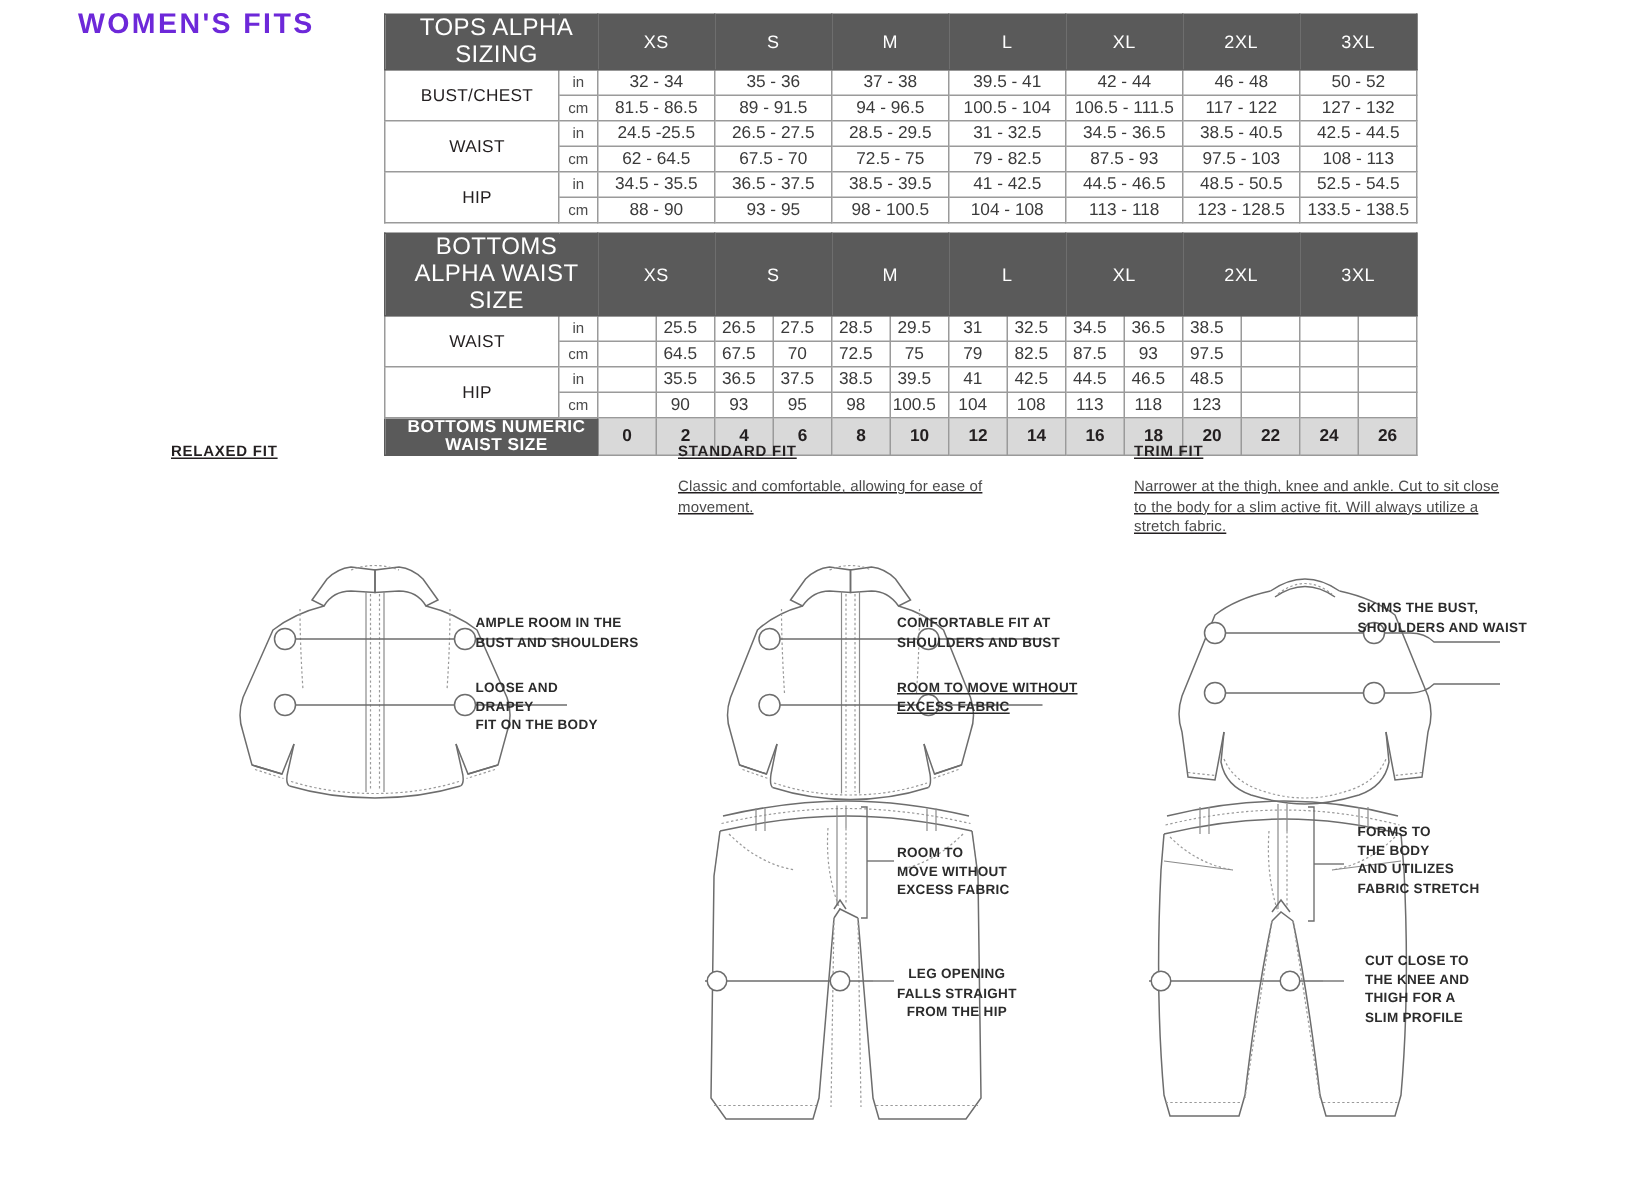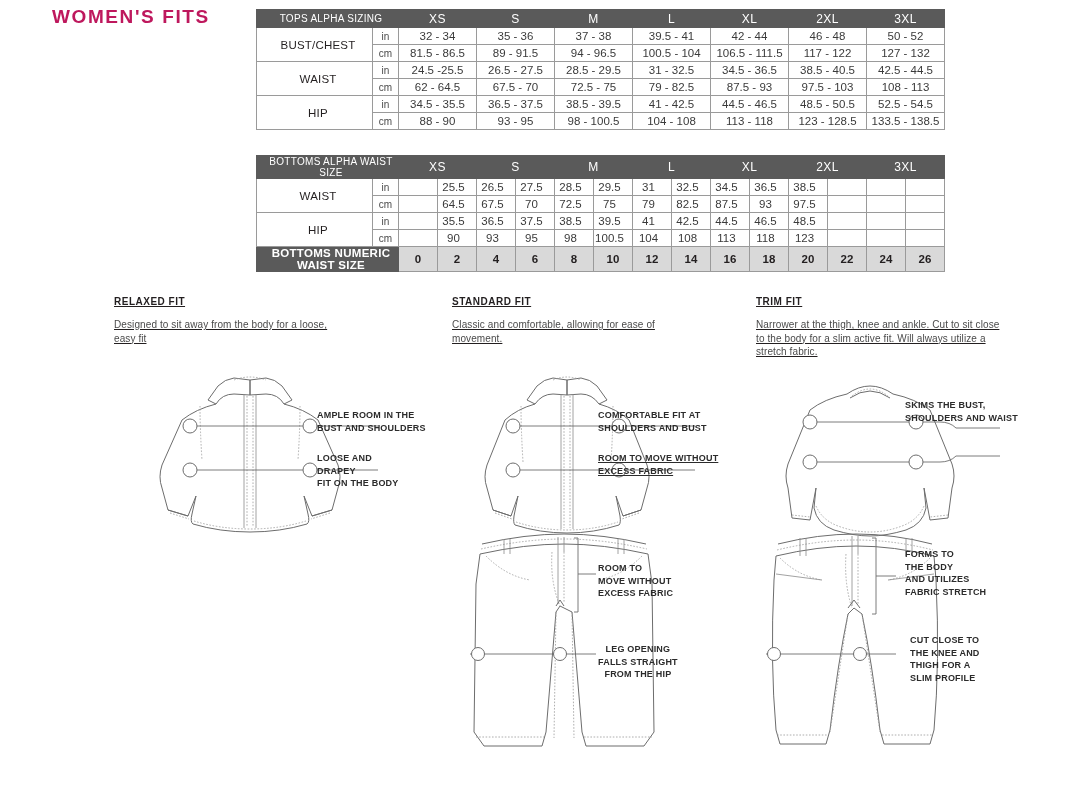--- a/index.html
+++ b/index.html
@@ -10,21 +10,21 @@
     font-family:"Liberation Sans", sans-serif;
     color:#231f20;
     position:relative;
     overflow:hidden;
   }
 
   
   #page-title {
     position:absolute; left:52px; top:6px;
     font-size:19px; font-weight:bold; letter-spacing:1.6px;
-    color:#be185d;
+    color:#6d28d9;
     text-align:center;
   }
 
   
   .size-table {
     border-collapse:collapse;
     table-layout:fixed;
     font-size:11.5px;
     color:#3a3a3a;
   }
@@ -41,21 +41,21 @@
     color:#ffffff;
     font-weight:bold;
     font-size:12px;
     letter-spacing:.4px;
     height:18px;
     border-color:#5a5a5a !important;
   }
   .hdr-label {
     text-align:left;
     padding-left:7px !important;
-    font-size:10px;
+    font-size:16px;
     letter-spacing:.3px;
   }
   .rowlabel {
     text-align:left;
     padding-left:7px !important;
     font-weight:bold;
     color:#231f20;
     font-size:11.5px;
     letter-spacing:.2px;
   }
@@ -322,21 +322,20 @@
           <td>22</td>
           <td>24</td>
           <td>26</td>
         </tr>
       </tbody>
   </table>
 </div>
 
 <div class="fit-col" id="fit-col-relaxed">
   <div class="fit-title">RELAXED FIT</div>
-  <div class="fit-desc">Designed to sit away from the body for a loose, easy fit</div>
 </div>
 <div class="fit-col" id="fit-col-standard">
   <div class="fit-title">STANDARD FIT</div>
   <div class="fit-desc">Classic and comfortable, allowing for ease of movement.</div>
 </div>
 <div class="fit-col" id="fit-col-trim">
   <div class="fit-title">TRIM FIT</div>
   <div class="fit-desc">Narrower at the thigh, knee and ankle. Cut to sit close to the body for a slim active fit. Will always utilize a stretch fabric.</div>
 </div>
 

